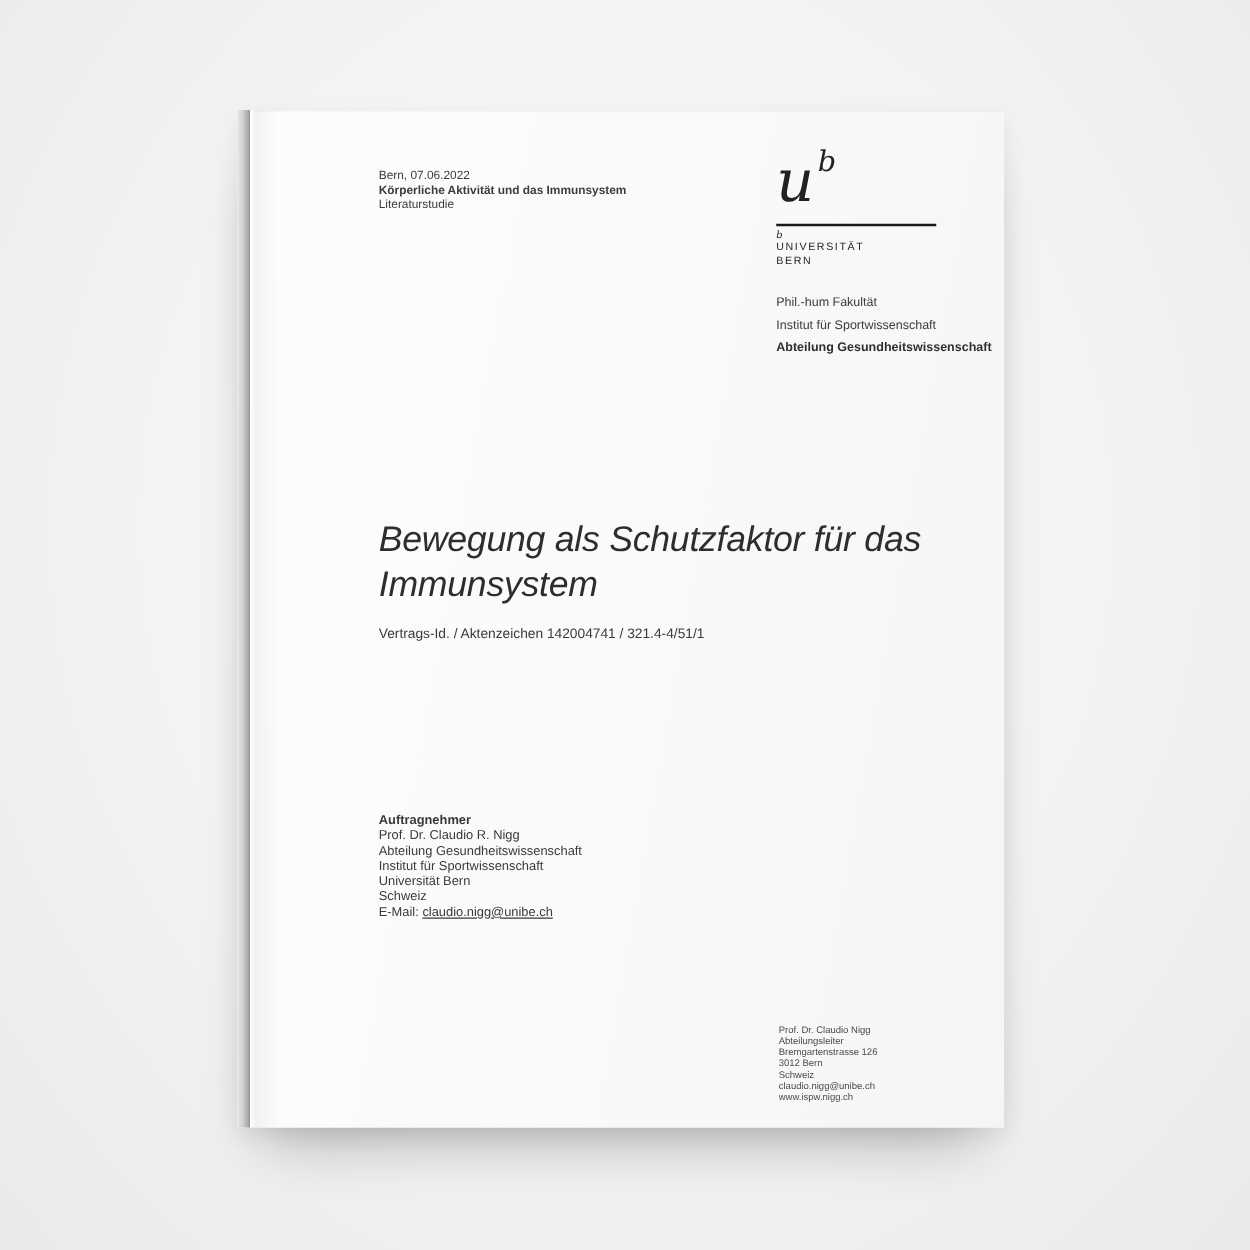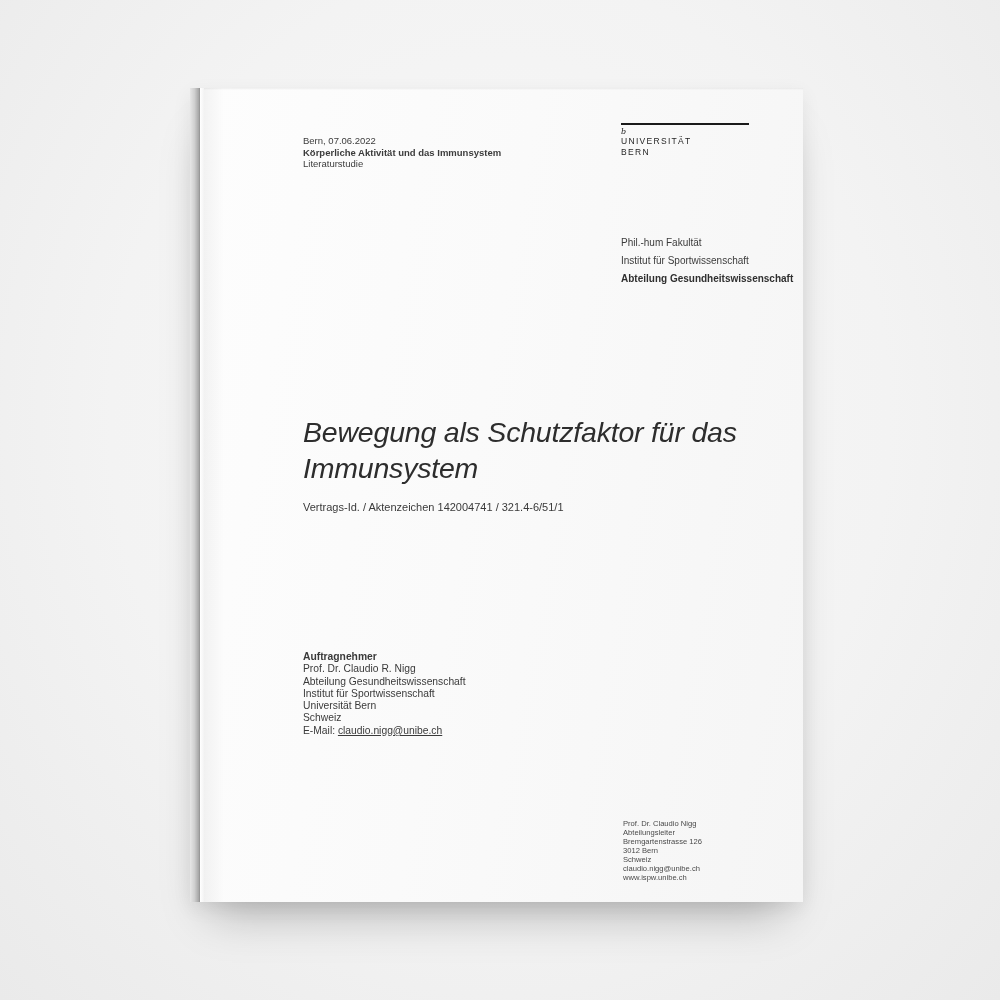--- a/index.html
+++ b/index.html
@@ -92,52 +92,53 @@
 
   <div class="cover">
 
     <div class="meta">
       <div>Bern, 07.06.2022</div>
       <div class="bold">Körperliche Aktivität und das Immunsystem</div>
       <div>Literaturstudie</div>
     </div>
 
     <div class="logo">
+      <div class="logo-mark"><span class="logo-u">u</span><span class="logo-sup">b</span></div>
       <div class="logo-rule"></div>
       <div class="logo-smallb">b</div>
       <div class="logo-name">UNIVERSITÄT</div>
       <div class="logo-name">BERN</div>
     </div>
 
     <div class="affil">
       <div>Phil.-hum Fakultät</div>
       <div>Institut für Sportwissenschaft</div>
       <div class="bold affil-dept">Abteilung Gesundheitswissenschaft</div>
     </div>
 
     <h1 class="title">Bewegung als Schutzfaktor für das Immunsystem</h1>
 
-    <div class="contract">Vertrags-Id. / Aktenzeichen 142004741 / 321.4-6/51/1</div>
+    <div class="contract">Vertrags-Id. / Aktenzeichen 142004741 / 321.4-4/51/1</div>
 
 
     <div class="block block-contractor">
       <div class="bold">Auftragnehmer</div>
       <div>Prof. Dr. Claudio R. Nigg</div>
       <div>Abteilung Gesundheitswissenschaft</div>
       <div>Institut für Sportwissenschaft</div>
       <div>Universität Bern</div>
       <div>Schweiz</div>
       <div><span>E-Mail: </span><a href="#" class="email-link">claudio.nigg@unibe.ch</a></div>
     </div>
 
 
     <div class="footer-contact">
       <div>Prof. Dr. Claudio Nigg</div>
       <div>Abteilungsleiter</div>
       <div>Bremgartenstrasse 126</div>
       <div>3012 Bern</div>
       <div>Schweiz</div>
       <div>claudio.nigg@unibe.ch</div>
-      <div>www.ispw.unibe.ch</div>
+      <div>www.ispw.nigg.ch</div>
     </div>
 
   </div>
 </div>
 
 </body></html>

